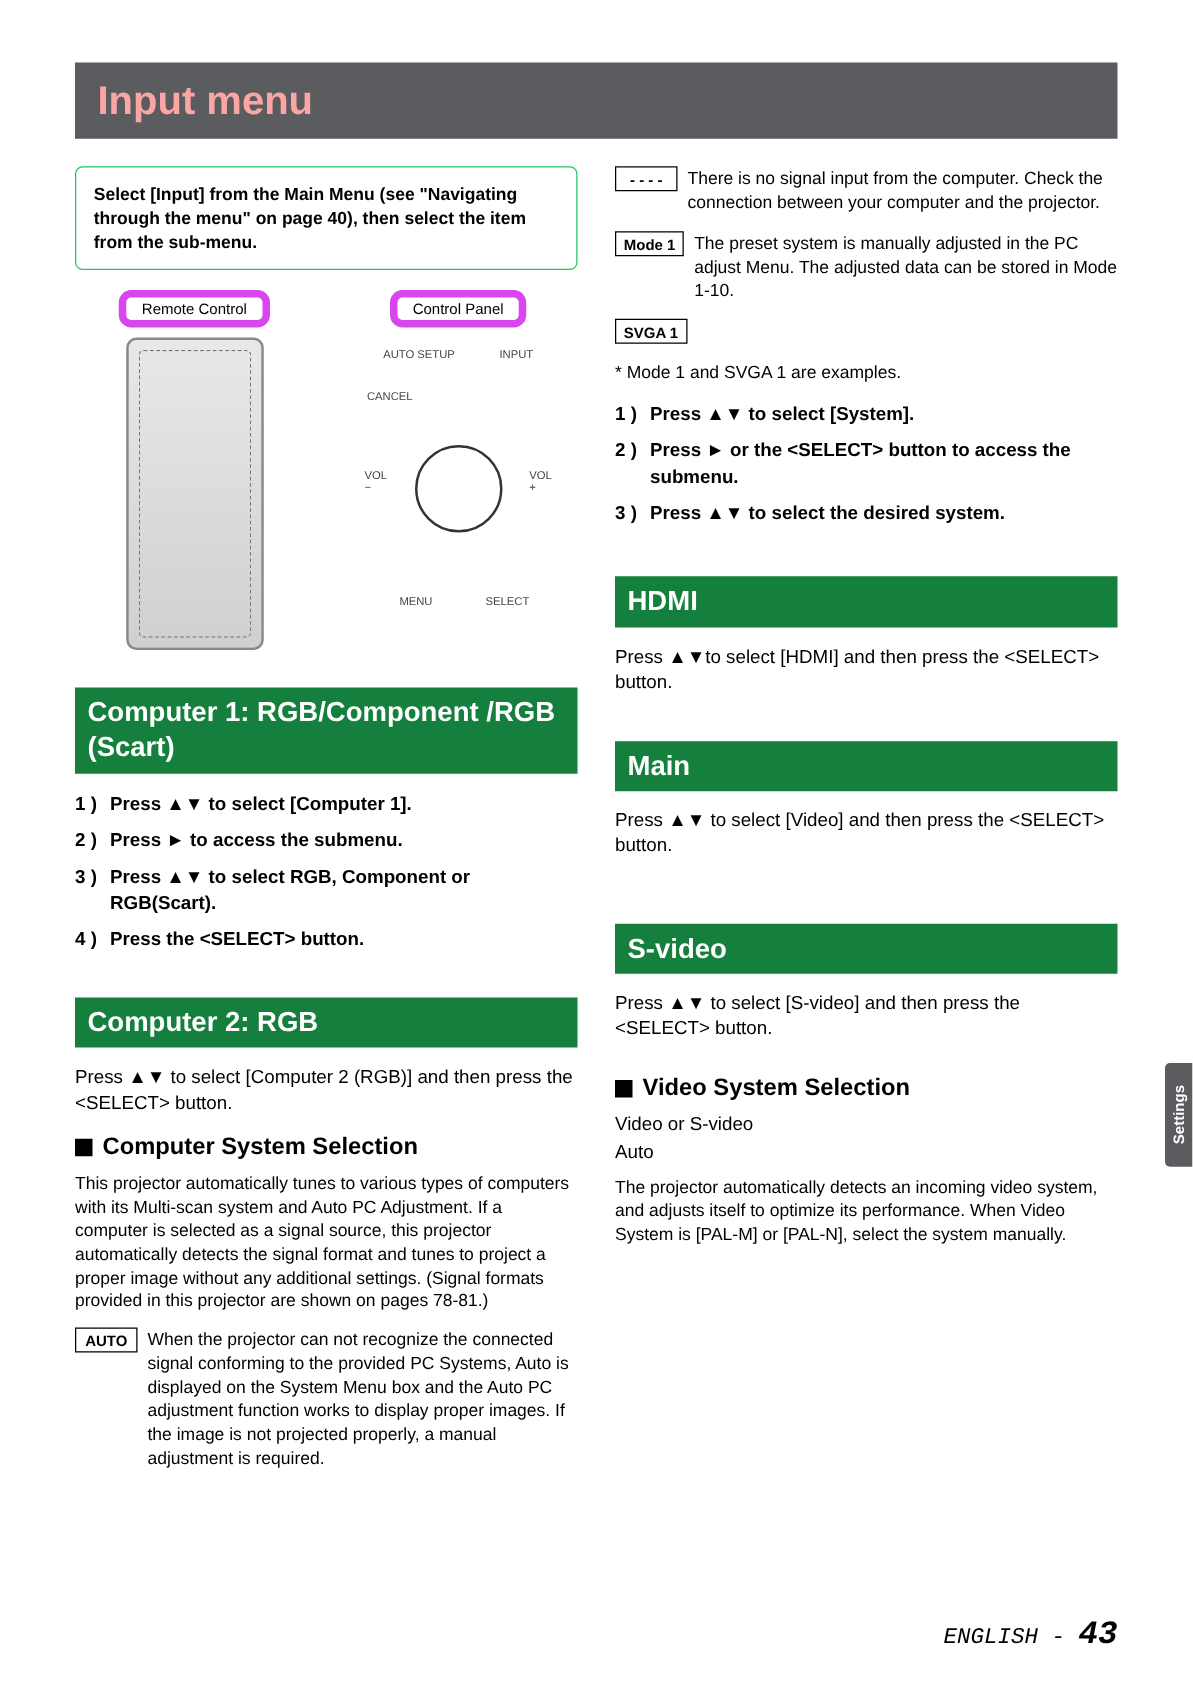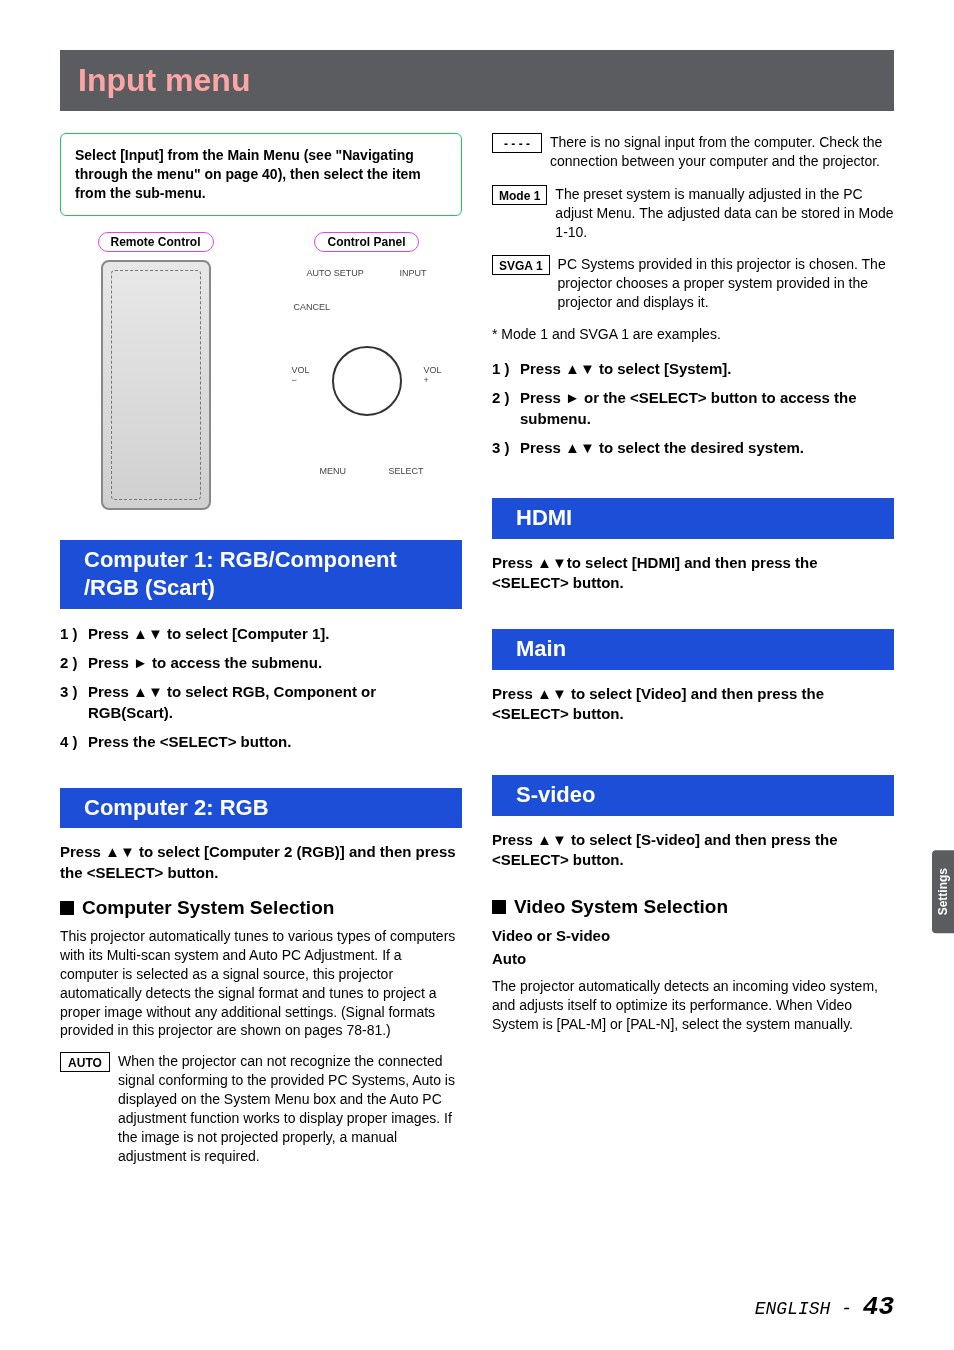--- a/index.html
+++ b/index.html
@@ -40,26 +40,25 @@
   }
   .diagram-row {
     display: flex;
     gap: 40px;
     justify-content: space-around;
     margin-bottom: 30px;
     padding: 0 10px;
   }
   .diag-col { flex:1; display:flex; flex-direction:column; align-items:center; }
   .diag-label {
-    border: 1px solid #d946ef;
+    border: 6px solid #d946ef;
     border-radius: 10px;
     padding: 2px 12px;
     font-size: 12px;
     margin-bottom: 8px;
-    font-weight: bold;
   }
   .remote-mock {
     width: 110px; height: 250px;
     border: 2px solid #888; border-radius: 8px;
     background: linear-gradient(#e8e8e8,#d0d0d0);
     position: relative; overflow:hidden;
   }
   .remote-mock::before {
     content:""; position:absolute; left:8px; right:8px; top:8px; bottom:8px;
     border:1px dashed #777; border-radius:4px;
@@ -69,25 +68,25 @@
     position: relative;
   }
   .panel-mock .pad {
     position:absolute; left:50%; top:55%; transform:translate(-50%,-50%);
     width:70px; height:70px; border:2px solid #333; border-radius:50%;
   }
   .panel-mock .pad::before,
   .panel-mock .pad::after { content:""; position:absolute; background:#333; }
   .panel-mock .lbl { position:absolute; font-size:9px; color:#444; }
   .section-head {
-    background: #1d4ed8;
+    background: #15803d;
     color: #fff;
     font-size: 22px;
     font-weight: bold;
-    padding: 6px 24px;
+    padding: 6px 10px;
     margin: 18px 0 14px 0;
     line-height: 1.3;
   }
   .steps { list-style:none; padding:0; margin:0 0 8px 0; }
   .steps li {
     font-size: 15px;
     font-weight: bold;
     line-height: 1.4;
     margin-bottom: 8px;
     display:flex;
@@ -102,21 +101,21 @@
   .sub-head .sq {
     width: 14px; height: 14px; background:#000; margin-right:8px; flex-shrink:0;
   }
   .body-text {
     font-size: 14px;
     line-height: 1.35;
     margin-bottom: 12px;
   }
   .bold-inst {
     font-size: 15px;
-    font-weight: bold;
+    font-weight: normal;
     line-height: 1.35;
     margin-bottom: 8px;
   }
   .mode-row { display:flex; margin-bottom:14px; gap:8px; }
   .mode-badge {
     border:1px solid #000; font-size:12px; font-weight:bold;
     padding:2px 6px; white-space:nowrap; height:20px; line-height:16px;
     flex-shrink:0; min-width:50px; text-align:center;
   }
   .mode-desc { font-size:14px; line-height:1.35; }
@@ -206,21 +205,20 @@
       <div class="mode-row">
         <div class="mode-badge">- - - -</div>
         <div class="mode-desc">There is no signal input from the computer. Check the connection between your computer and the projector.</div>
       </div>
       <div class="mode-row">
         <div class="mode-badge">Mode 1</div>
         <div class="mode-desc">The preset system is manually adjusted in the PC adjust Menu. The adjusted data can be stored in Mode 1-10.</div>
       </div>
       <div class="mode-row">
         <div class="mode-badge">SVGA 1</div>
-        <div class="mode-desc">PC Systems provided in this projector is chosen. The projector chooses a proper system provided in the projector and displays it.</div>
       </div>
       <div class="footnote">* Mode 1 and SVGA 1 are examples.</div>
 
       <ol class="steps">
         <li>
             <span class="num">1 )</span>
             <span>Press ▲▼ to select [System].</span>
           </li>
         <li>
             <span class="num">2 )</span>

